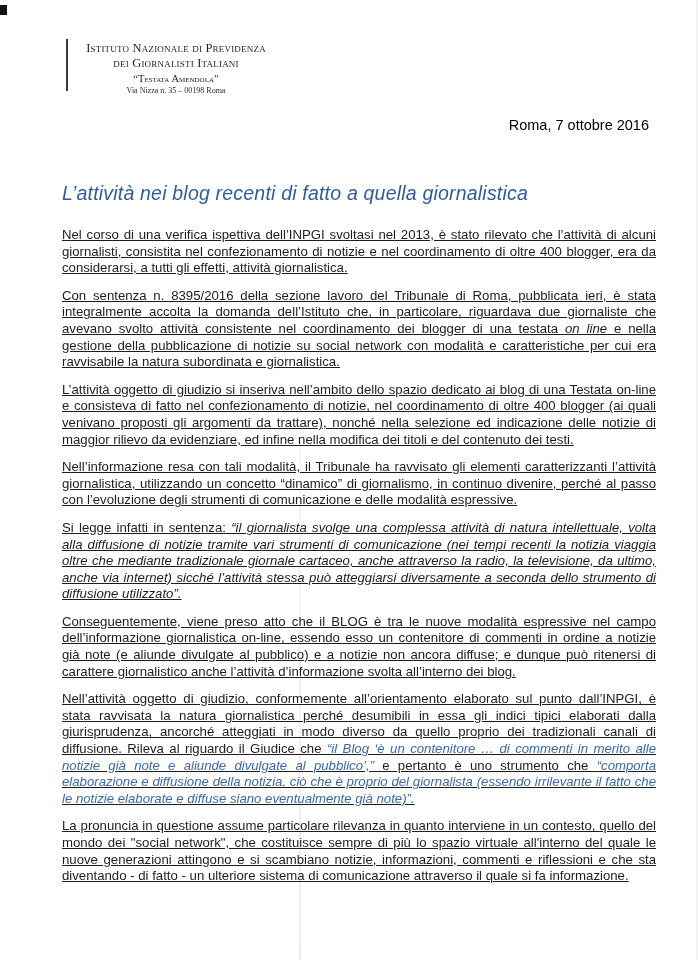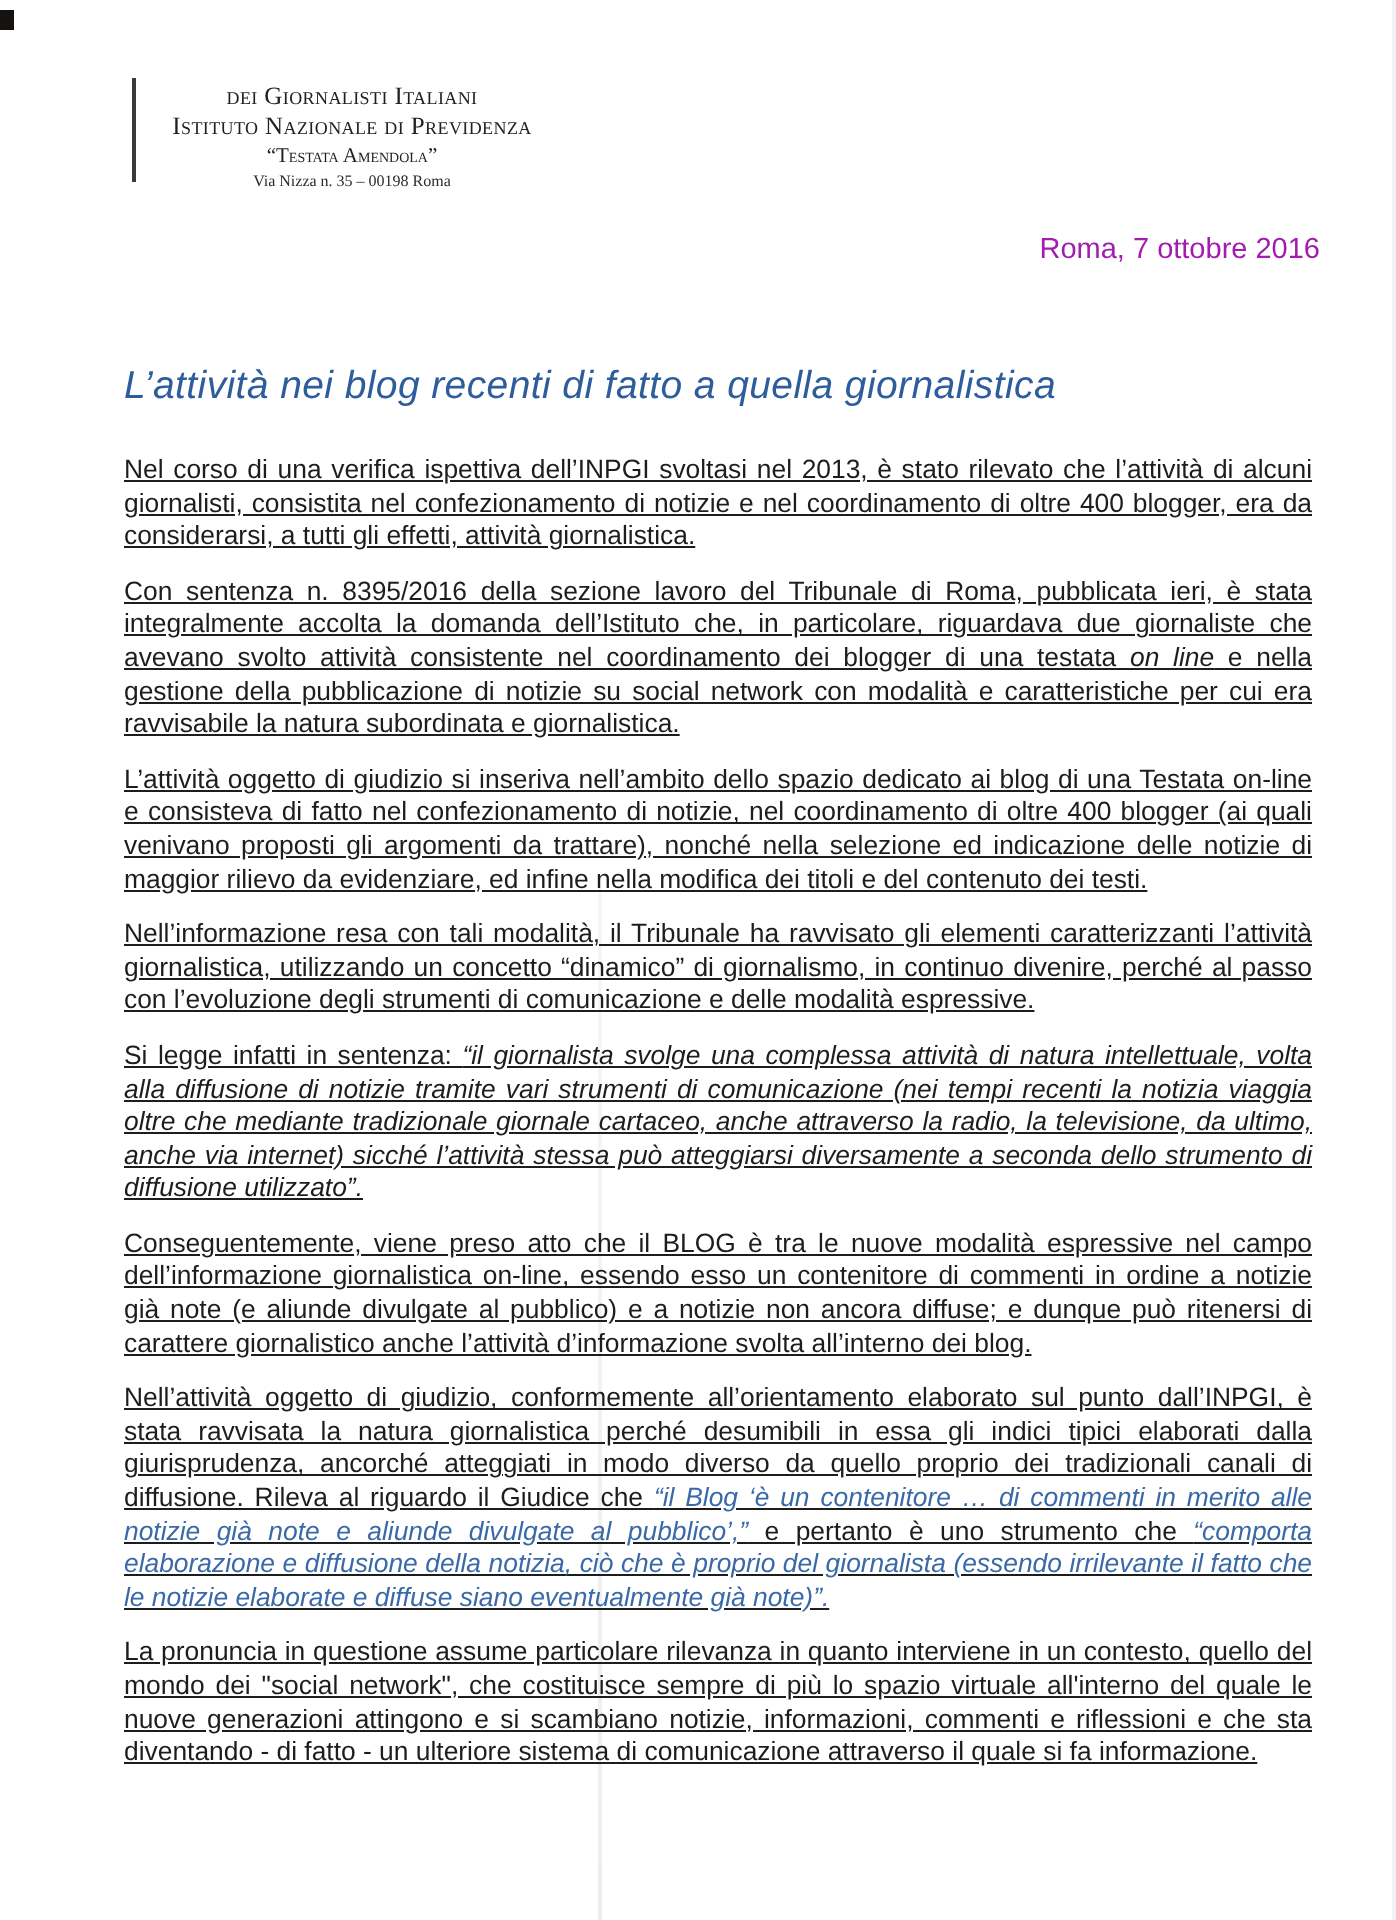--- a/index.html
+++ b/index.html
@@ -27,21 +27,21 @@
   }
   .logo-divider{width:2px;height:52px;background:#3a3a3a;margin:3px 10px 0 4px;}
   .org-block{
     font-family:"Liberation Serif",serif;color:#1f1f1f;
     text-align:center;width:196px;padding-top:5px;
   }
   .org-line-a{font-variant:small-caps;font-size:12.5px;line-height:15px;letter-spacing:0.2px;}
   .org-line-b{font-variant:small-caps;font-size:10.5px;line-height:13px;margin-top:1px;}
   .org-line-c{font-size:8px;line-height:10px;margin-top:1px;color:#2a2a2a;font-family:Liberation Serif, serif;}
   
-  .date-line{position:absolute;top:117px;right:38px;font-size:14.5px;color:#a21caf;}
+  .date-line{position:absolute;top:117px;right:49px;font-size:14.5px;color:#000000;}
   
   .doc-title{
     position:absolute;left:62px;top:182px;width:600px;margin:0;
     font-size:19.5px;font-weight:400;font-style:italic;
     color:var(--title-blue,#2e5d9c);letter-spacing:0.2px;white-space:nowrap;
   }
   
   .doc-body{
     position:absolute;left:62px;top:227px;width:594px;
     font-size:13.2px;line-height:16.6px;text-align:justify;
@@ -58,22 +58,22 @@
 
 <div class="page">
 
   <div class="corner-mark"></div>
   <div class="edge-right"></div>
   <div class="crease"></div>
 
   <div class="letterhead">
     <div class="logo-divider"></div>
     <div class="org-block">
+      <div class="org-line-a">Istituto Nazionale di Previdenza</div>
       <div class="org-line-a">dei Giornalisti Italiani</div>
-      <div class="org-line-a">Istituto Nazionale di Previdenza</div>
       <div class="org-line-b">“Testata Amendola”</div>
       <div class="org-line-c">Via Nizza n. 35 – 00198 Roma</div>
     </div>
   </div>
 
   <div class="date-line">Roma, 7 ottobre 2016</div>
 
   <h1 class="doc-title">L’attività nei blog recenti di fatto a quella giornalistica</h1>
 
   <div class="doc-body">

